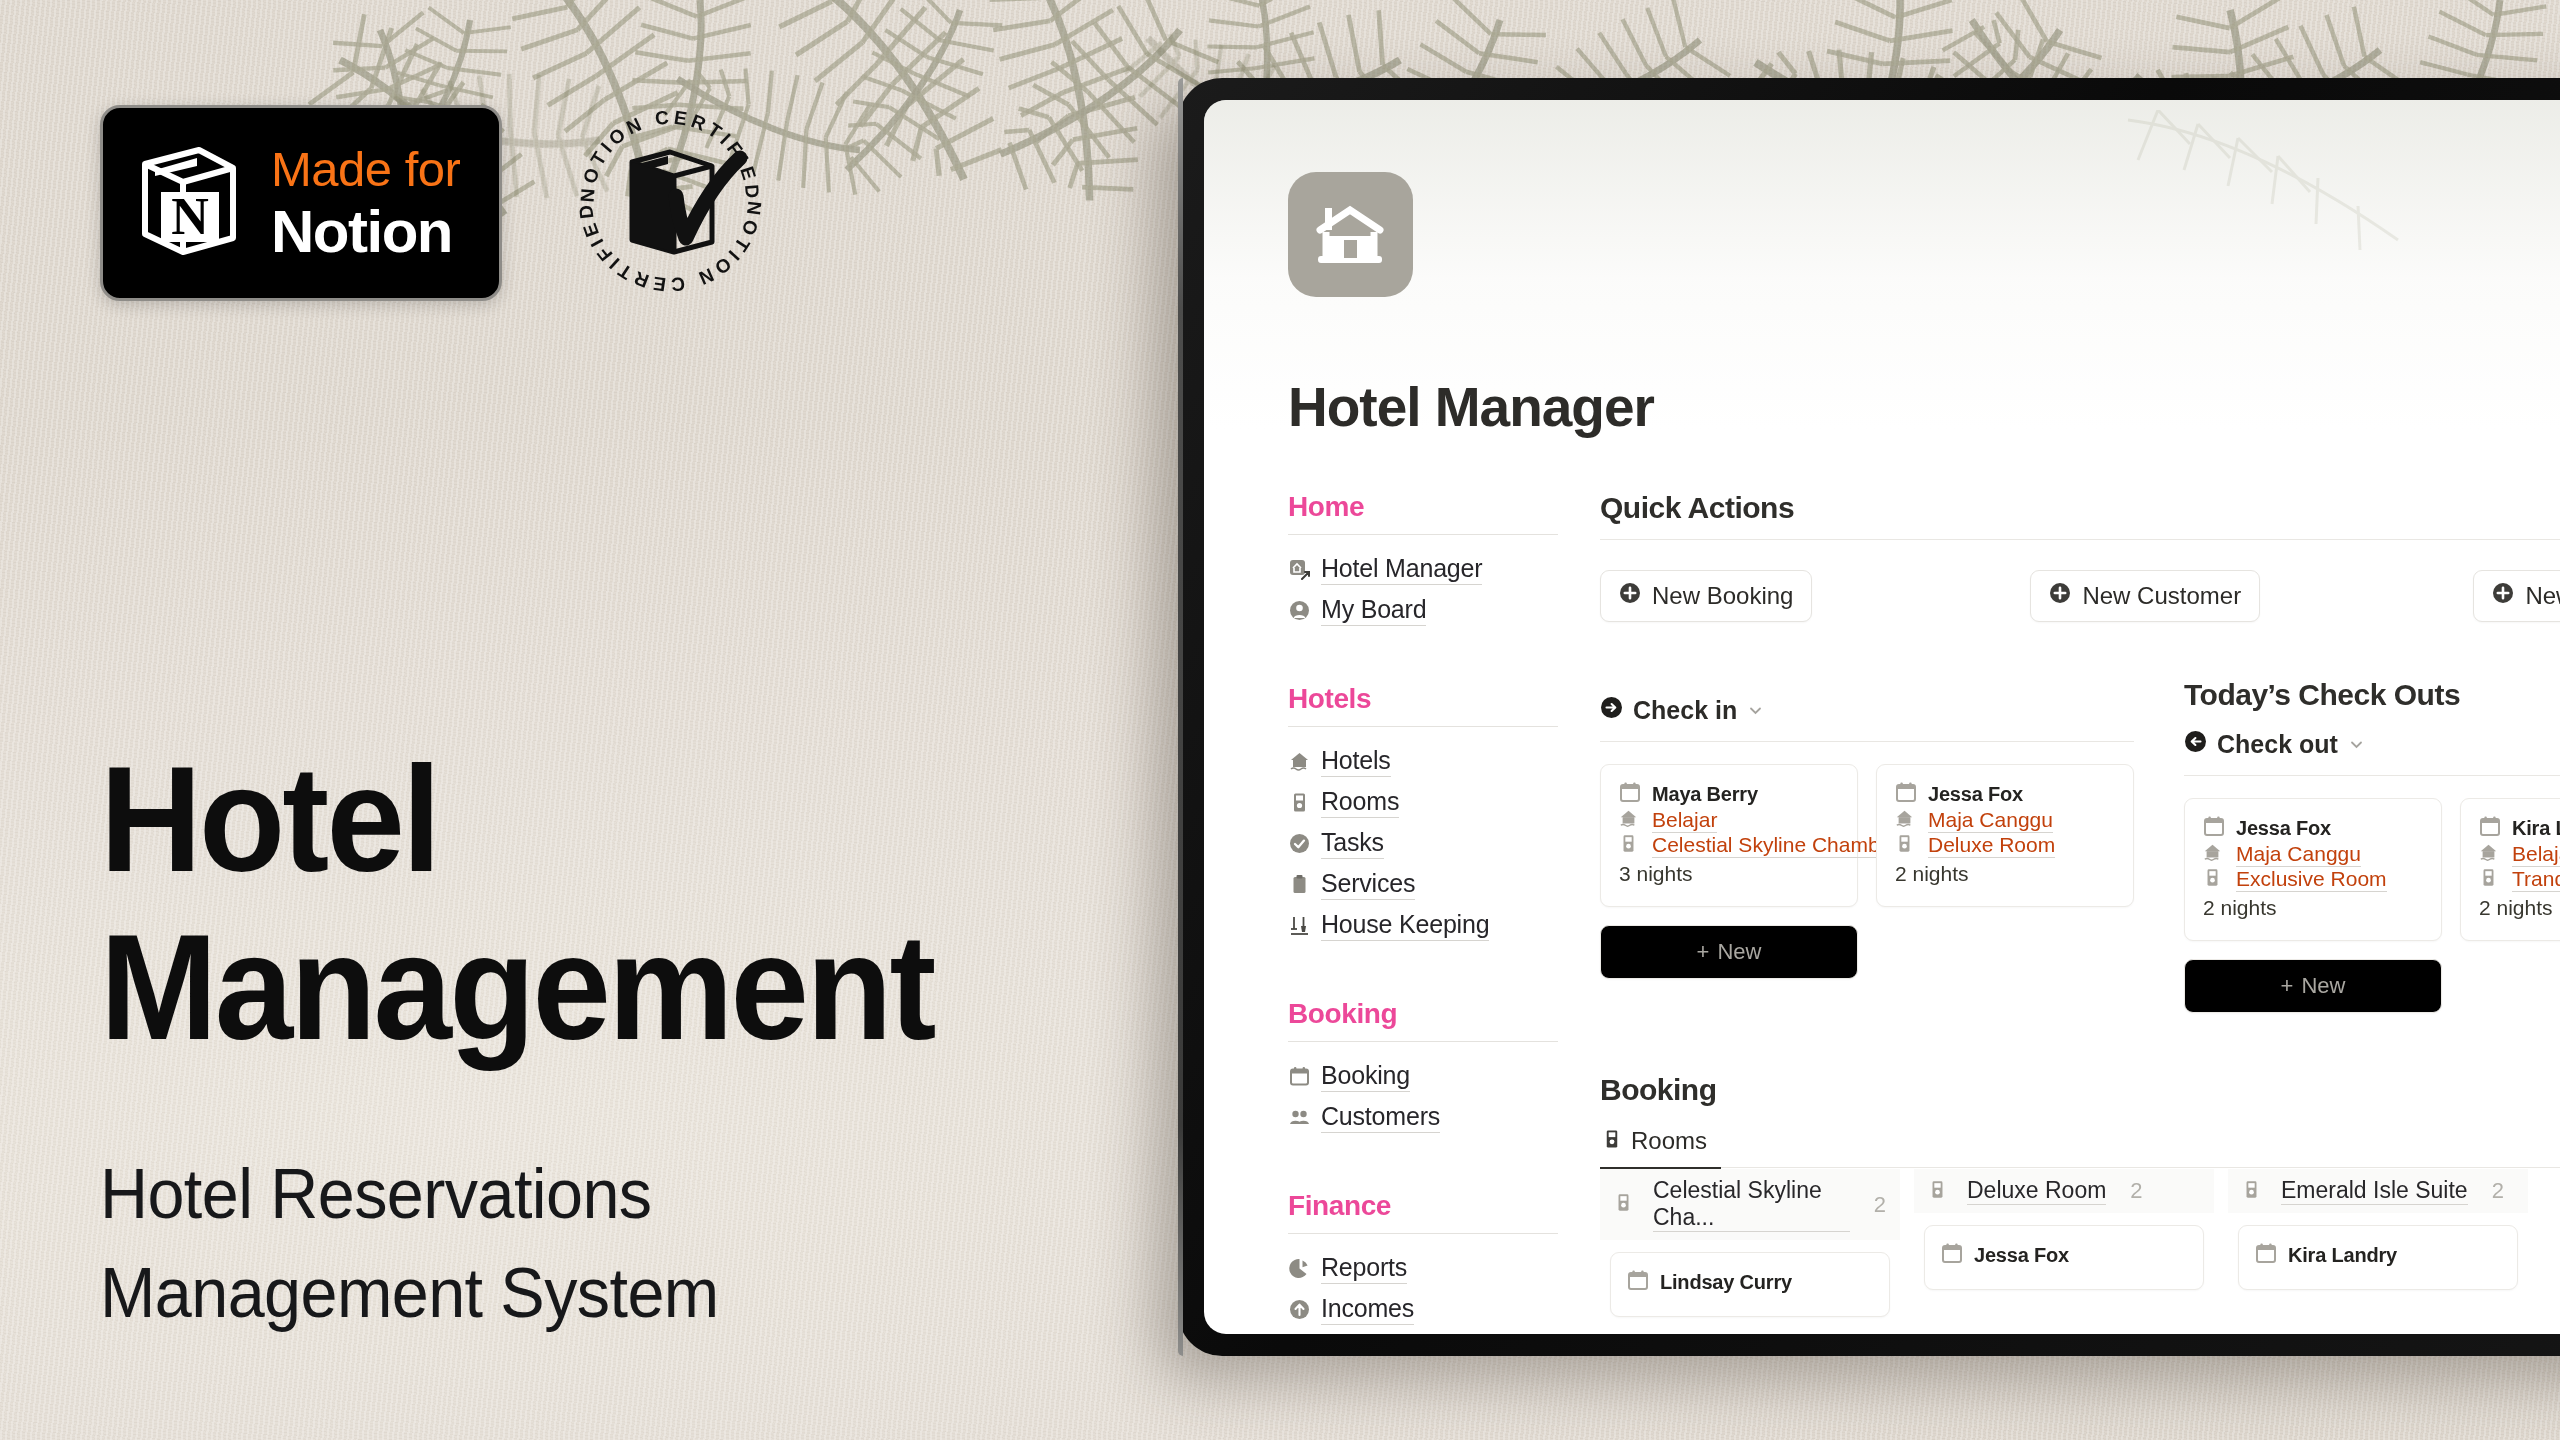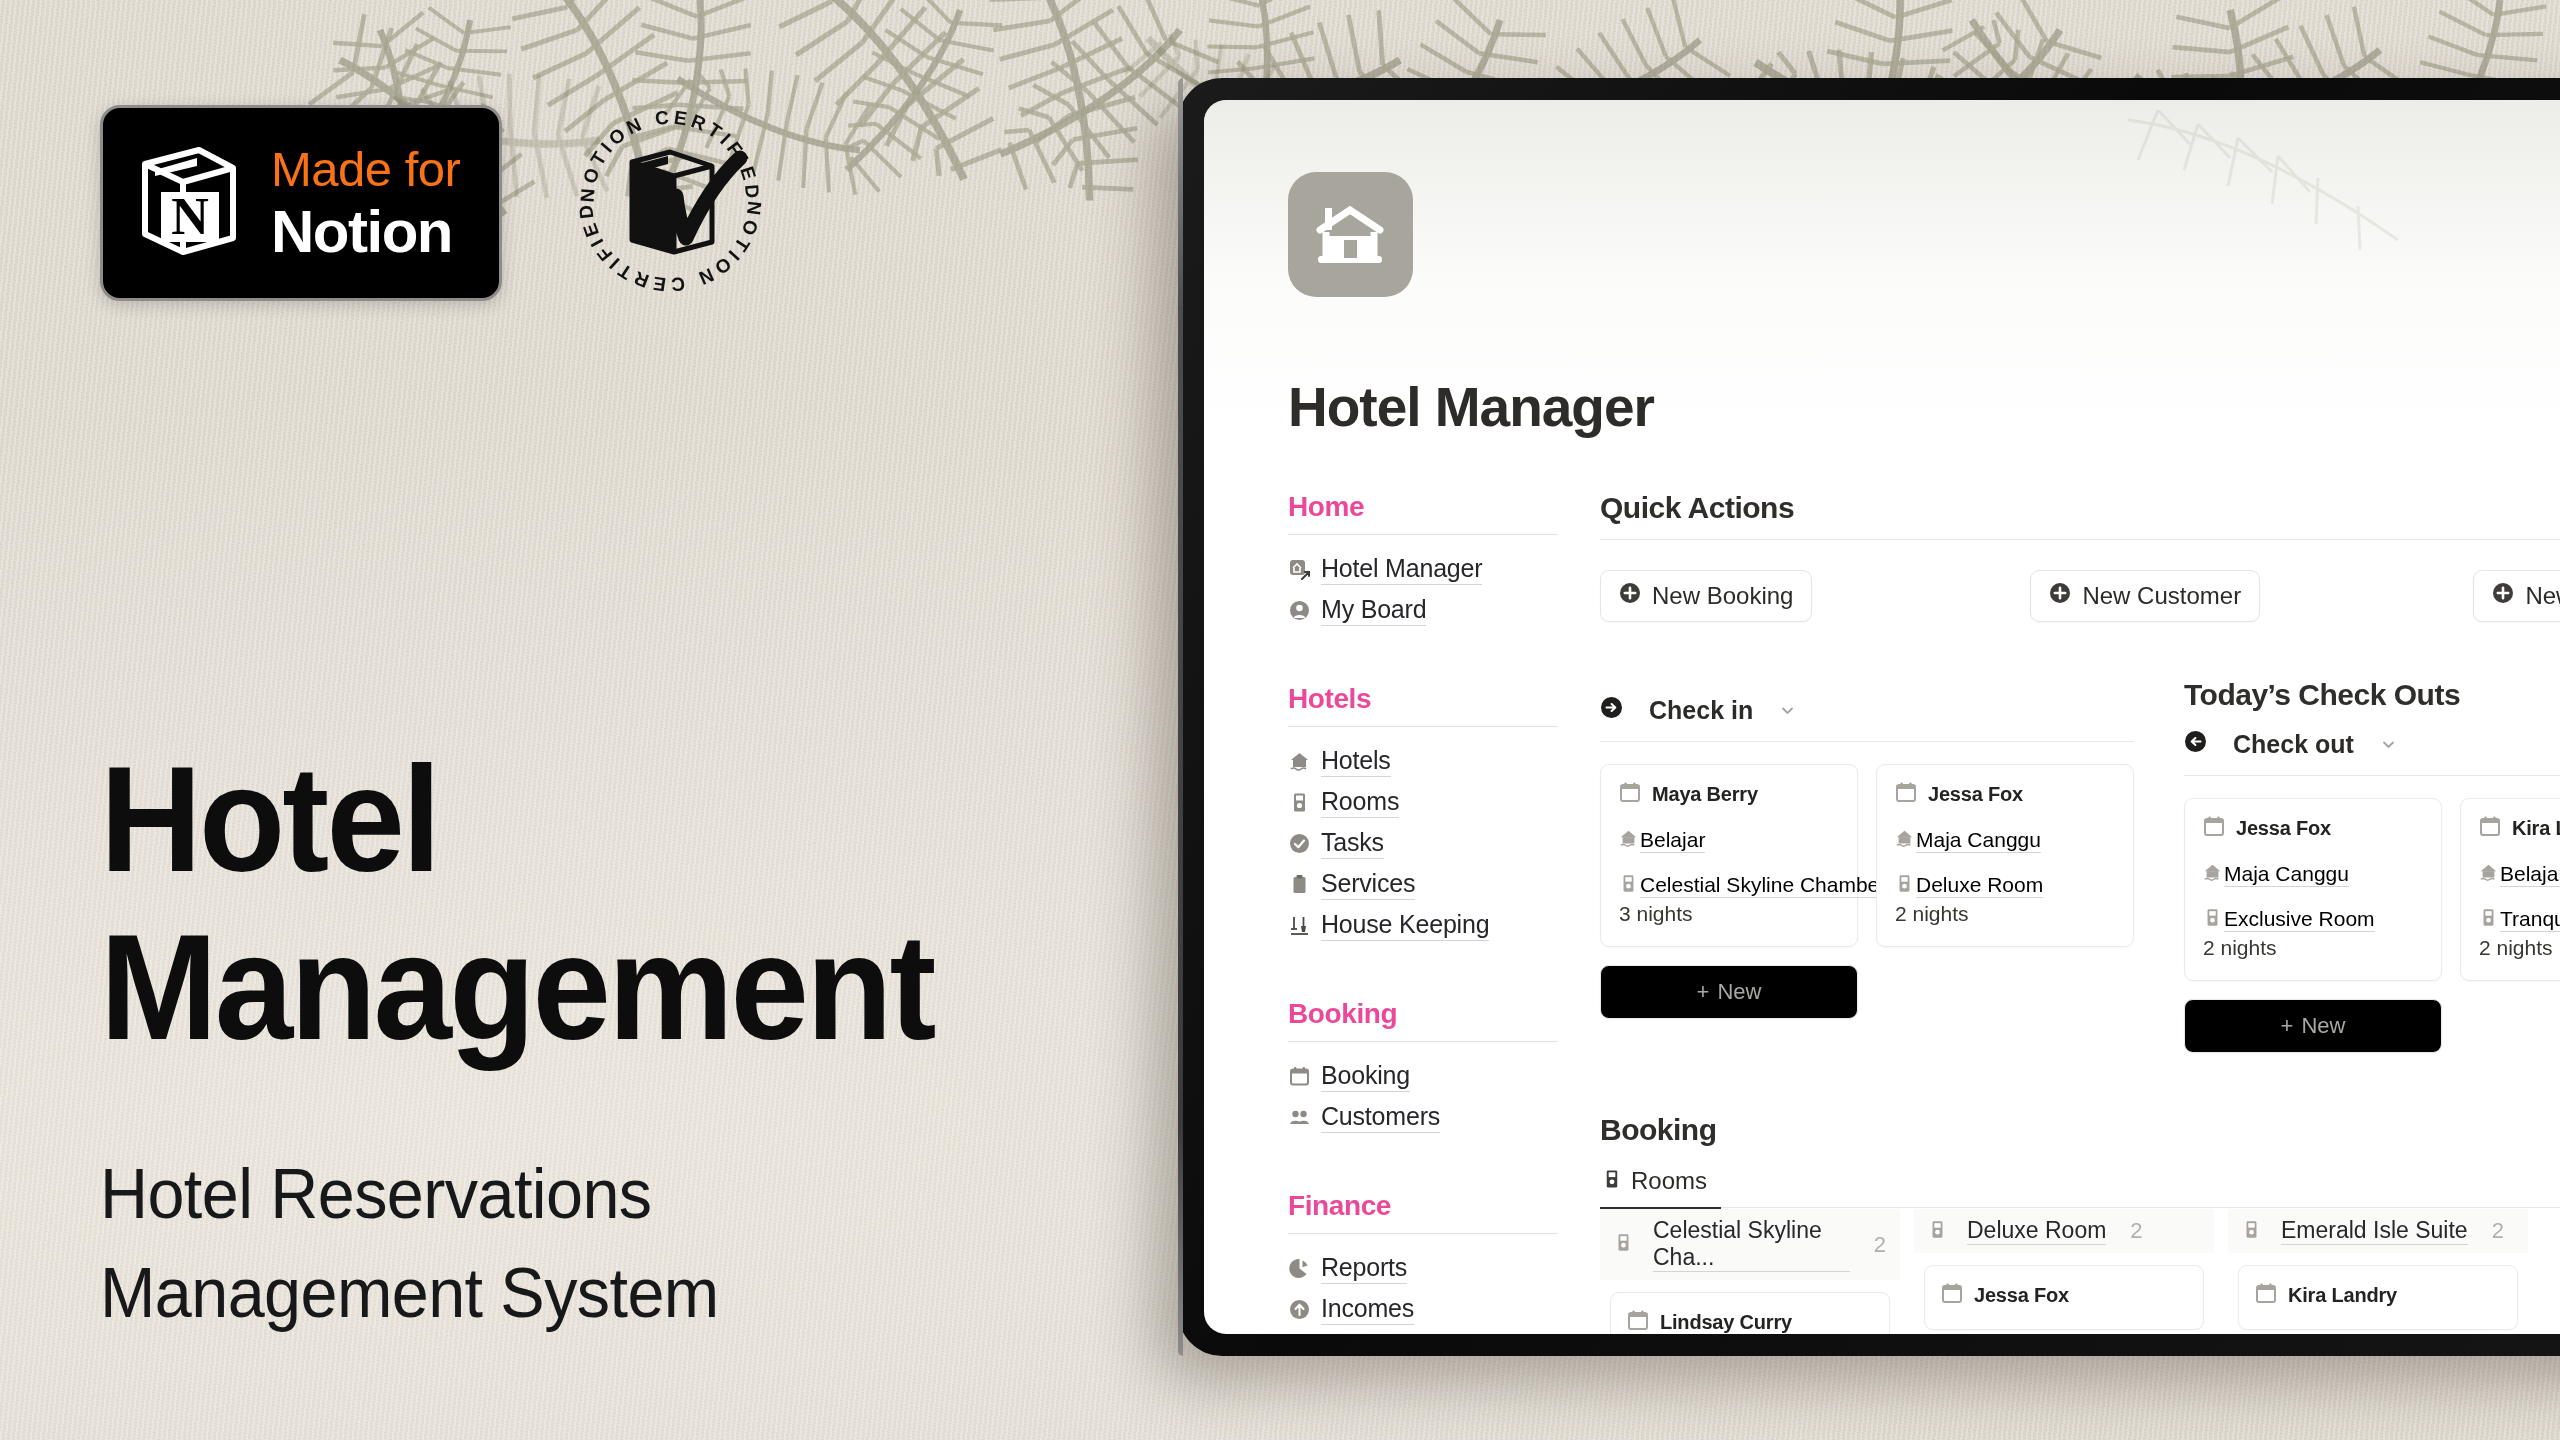--- a/index.html
+++ b/index.html
@@ -151,40 +151,40 @@
     font-size: 24px; color: #2c2b28; cursor: pointer;
     box-shadow: 0 1px 2px rgba(0,0,0,.035);
     white-space: nowrap;
   }
   .qa-spacer-1 { width: 230px; } .qa-spacer-2 { width: 225px; }
 
   
   #panels { display: flex; margin-top: 56px; gap: 50px; }
   .panel { flex: 0 0 auto; }
   .panel-sub {
-    display: flex; align-items: center; gap: 26px;
+    display: flex; align-items: center; gap: 10px;
     margin-top: 18px; font-size: 25px; font-weight: 700; color: #2c2b28;
   }
   .panel-rule { height: 1px; background: #e9e7e3; margin-top: 16px; }
   .cards { display: flex; gap: 18px; margin-top: 22px; }
   .bcard {
     width: 258px; flex: 0 0 258px;
     border: 1px solid #eceae6; border-radius: 9px;
     background: #fff; padding: 16px 18px 20px;
     box-shadow: 0 1px 2px rgba(0,0,0,.035);
     cursor: pointer;
   }
   .bc-name {
     display: flex; align-items: center; gap: 11px;
     font-size: 20px; font-weight: 700; color: #242321; letter-spacing: -.2px;
     white-space: nowrap;
   }
   .bc-line {
-    display: flex; align-items: center; gap: 2px;
-    margin-top: 20px; font-size: 21px; color: #000000; white-space: nowrap;
+    display: flex; align-items: center; gap: 14px;
+    margin-top: 0; font-size: 21px; color: #c2410c; white-space: nowrap;
   }
   .bc-line .lk { border-bottom: 1px solid #d6d4d0; }
   .bc-nights { margin-top: 4px; font-size: 21px; color: #38372f; }
   .new-btn {
     width: 258px; margin-top: 18px;
     border: 1px solid #eceae6; border-radius: 9px; background: #000000;
     padding: 13px 0; text-align: center;
     font-size: 22px; color: #a9a7a1; cursor: pointer;
     box-shadow: 0 1px 2px rgba(0,0,0,.03);
   }

